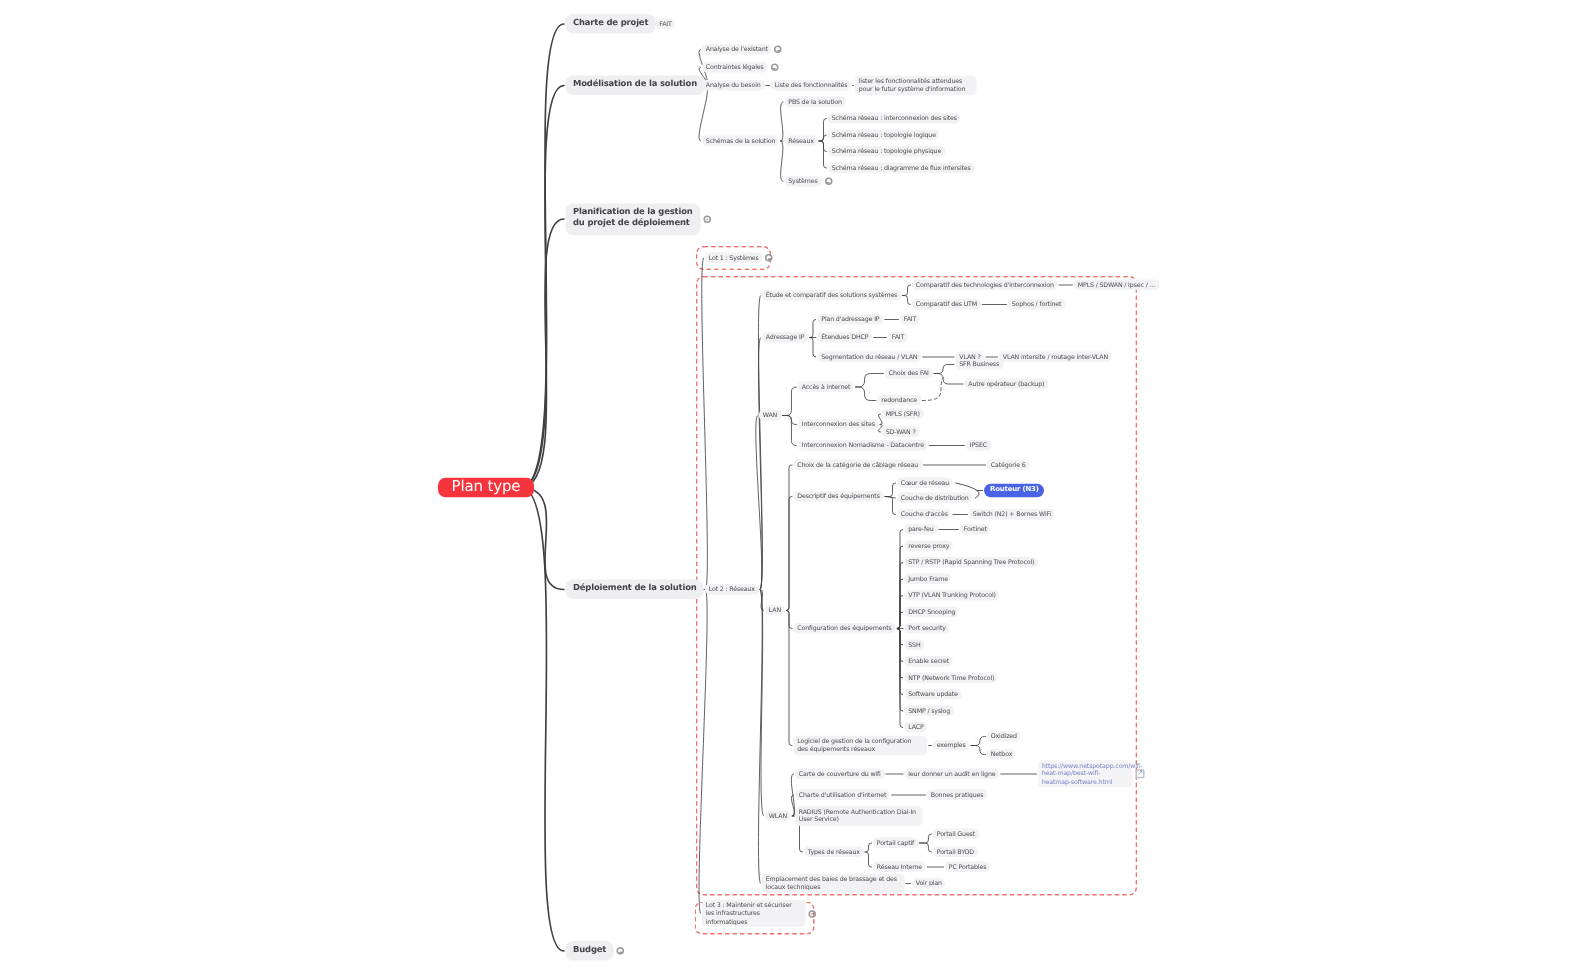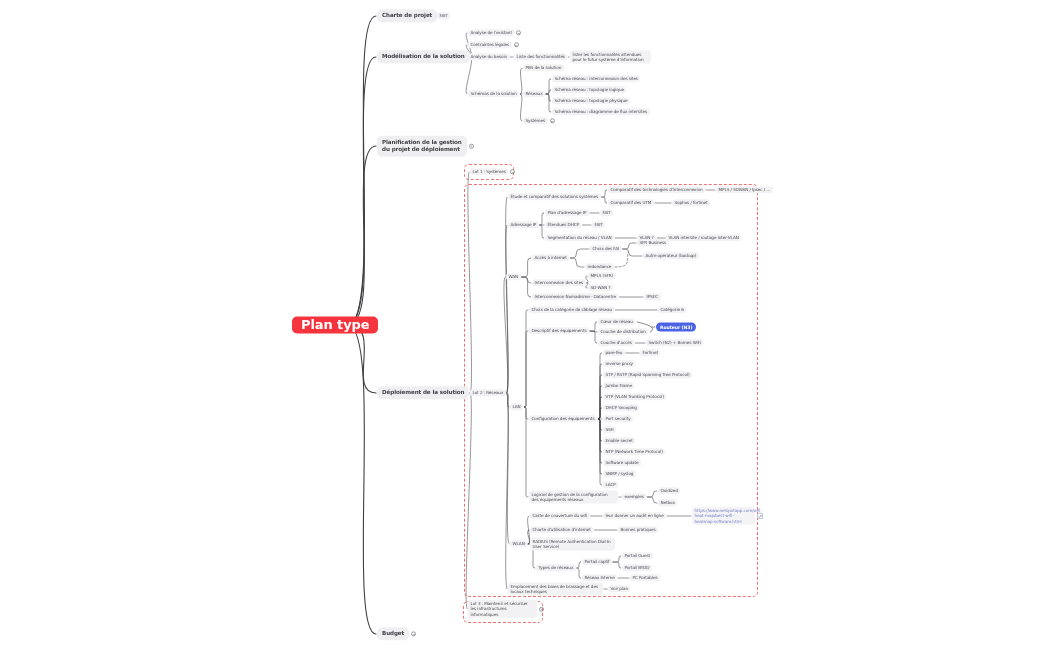--- a/index.html
+++ b/index.html
@@ -14,21 +14,21 @@
   .boundary{position:absolute;border:1px dashed #f07070;border-radius:5px;box-sizing:border-box;}
   .topic{position:absolute;display:flex;align-items:center;gap:2px;transform:translateY(-50%);white-space:nowrap;}
   .pill{
     display:block;border-radius:3px;padding:1px 2.5px;background:#f2f2f4;color:#4c4c52;
     font-size:4.2px;letter-spacing:-0.1px;line-height:1.3;
   }
   .s-main .pill{
     font-size:5.6px;padding:3px 5px;border-radius:5px;background:#efeff1;color:#424248;font-weight:600;
   }
   .s-root .pill{
-    background:#f5343e;color:#ffffff;font-size:13px;font-weight:700;padding:0 9px;border-radius:5px;
+    background:#f5343e;color:#ffffff;font-size:10px;font-weight:400;padding:0 9px;border-radius:5px;
   }
   .s-blue .pill{
     background:#4a63e4;color:#ffffff;font-weight:700;font-size:4.6px;border-radius:6px;padding:1.5px 4px;
   }
   .s-link .pill{color:#7a84c4;background:#f4f4f6;}
   .wrapped .pill{white-space:normal;}
   .icon-notes{
     display:inline-block;flex:0 0 auto;width:5px;height:5px;box-sizing:border-box;
     border:1px solid #97979d;border-radius:50%;position:relative;
   }

